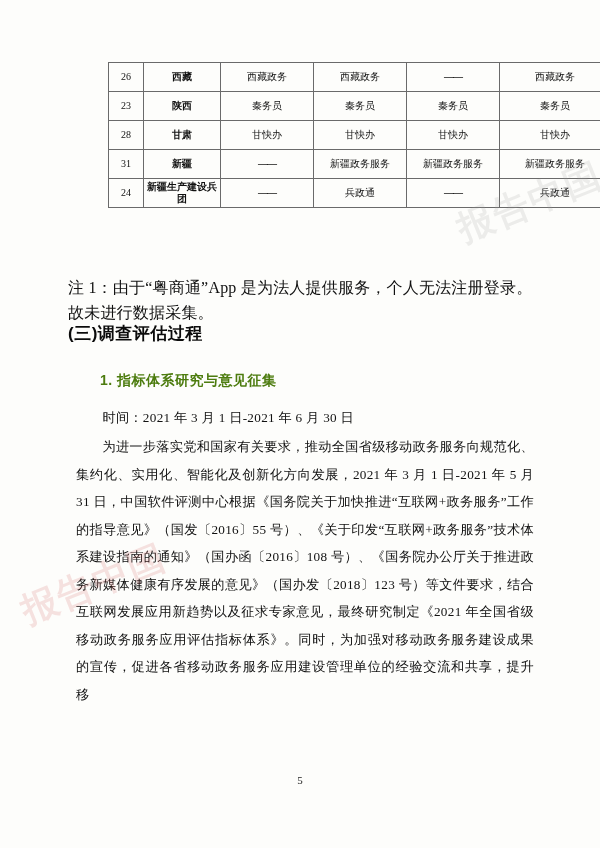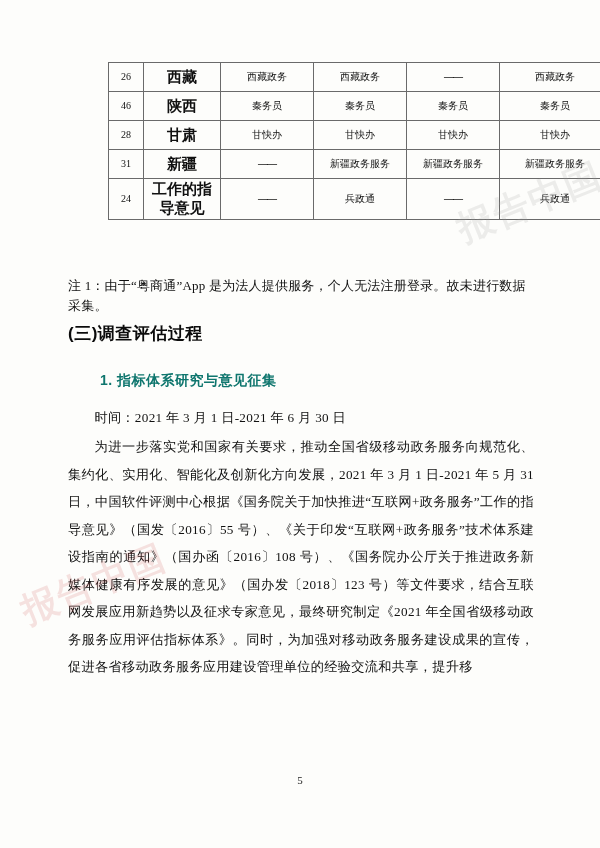--- a/index.html
+++ b/index.html
@@ -73,38 +73,38 @@
     border: 1px solid #6a6a6a;
     height: 26px;
     text-align: center;
     vertical-align: middle;
     padding: 1px 2px;
     font-family: "Liberation Serif", serif;
     color: #111;
     line-height: 1.25;
   }
   td.c-num { width: 30px; font-size: 10px; }
-  td.c-name { width: 72px; font-weight: bold; color: #16246b; font-size: 15px; }
+  td.c-name { width: 72px; font-weight: bold; color: #16246b; font-size: 10px; }
   td.c-cell { width: 88px; font-size: 10px; }
   td.c-last { width: 106px; font-size: 10px; }
   .dash {
     letter-spacing: -1px;
     font-weight: bold;
   }
   .two-line { line-height: 1.3; }
   
   .notes {
     position: absolute;
     left: 68px;
     top: 276px;
     width: 470px;
     z-index: 2;
   }
   .note {
-    font-size: 13px;
+    font-size: 16px;
     line-height: 1.55;
     color: #111;
     letter-spacing: 0.2px;
   }
   
   .h-section {
     position: absolute;
     left: 68px;
     top: 322px;
     font-family: "Liberation Sans", sans-serif;
@@ -115,39 +115,39 @@
     z-index: 2;
     text-align: center;
   }
   .h-sub {
     position: absolute;
     left: 100px;
     top: 372px;
     font-family: "Liberation Sans", sans-serif;
     font-weight: bold;
     font-size: 14px;
-    color: #0f766e;
+    color: #4d7c0f;
     letter-spacing: 0.5px;
     z-index: 2;
   }
   
   .body-block {
     position: absolute;
     left: 68px;
     top: 404px;
     width: 466px;
     z-index: 2;
   }
   .para {
     font-size: 13.2px;
     line-height: 2.08;
     text-align: justify;
     text-justify: inter-ideograph;
     text-indent: 2em;
-    margin: 0 0 0 0;
+    margin: 0 0 0 8px;
     color: #111;
     letter-spacing: 0.3px;
   }
   .para.first { margin-bottom: 2px; }
   
   .page-num {
     position: absolute;
     left: 0;
     right: 0;
     top: 774px;
@@ -172,21 +172,21 @@
         <tbody>
           <tr>
             <td class="c-num">26</td>
             <td class="c-name">西藏</td>
             <td class="c-cell">西藏政务</td>
             <td class="c-cell">西藏政务</td>
             <td class="c-cell dash">——</td>
             <td class="c-last">西藏政务</td>
           </tr>
           <tr>
-            <td class="c-num">46</td>
+            <td class="c-num">23</td>
             <td class="c-name">陕西</td>
             <td class="c-cell">秦务员</td>
             <td class="c-cell">秦务员</td>
             <td class="c-cell">秦务员</td>
             <td class="c-last">秦务员</td>
           </tr>
           <tr>
             <td class="c-num">28</td>
             <td class="c-name">甘肃</td>
             <td class="c-cell">甘快办</td>
@@ -197,21 +197,21 @@
           <tr>
             <td class="c-num">31</td>
             <td class="c-name">新疆</td>
             <td class="c-cell dash">——</td>
             <td class="c-cell">新疆政务服务</td>
             <td class="c-cell">新疆政务服务</td>
             <td class="c-last">新疆政务服务</td>
           </tr>
           <tr>
             <td class="c-num">24</td>
-            <td class="c-name two-line">工作的指导意见</td>
+            <td class="c-name two-line">新疆生产建设兵团</td>
             <td class="c-cell dash">——</td>
             <td class="c-cell">兵政通</td>
             <td class="c-cell dash">——</td>
             <td class="c-last">兵政通</td>
           </tr>
         </tbody>
       </table>
     </div>
 
     <div class="notes">

